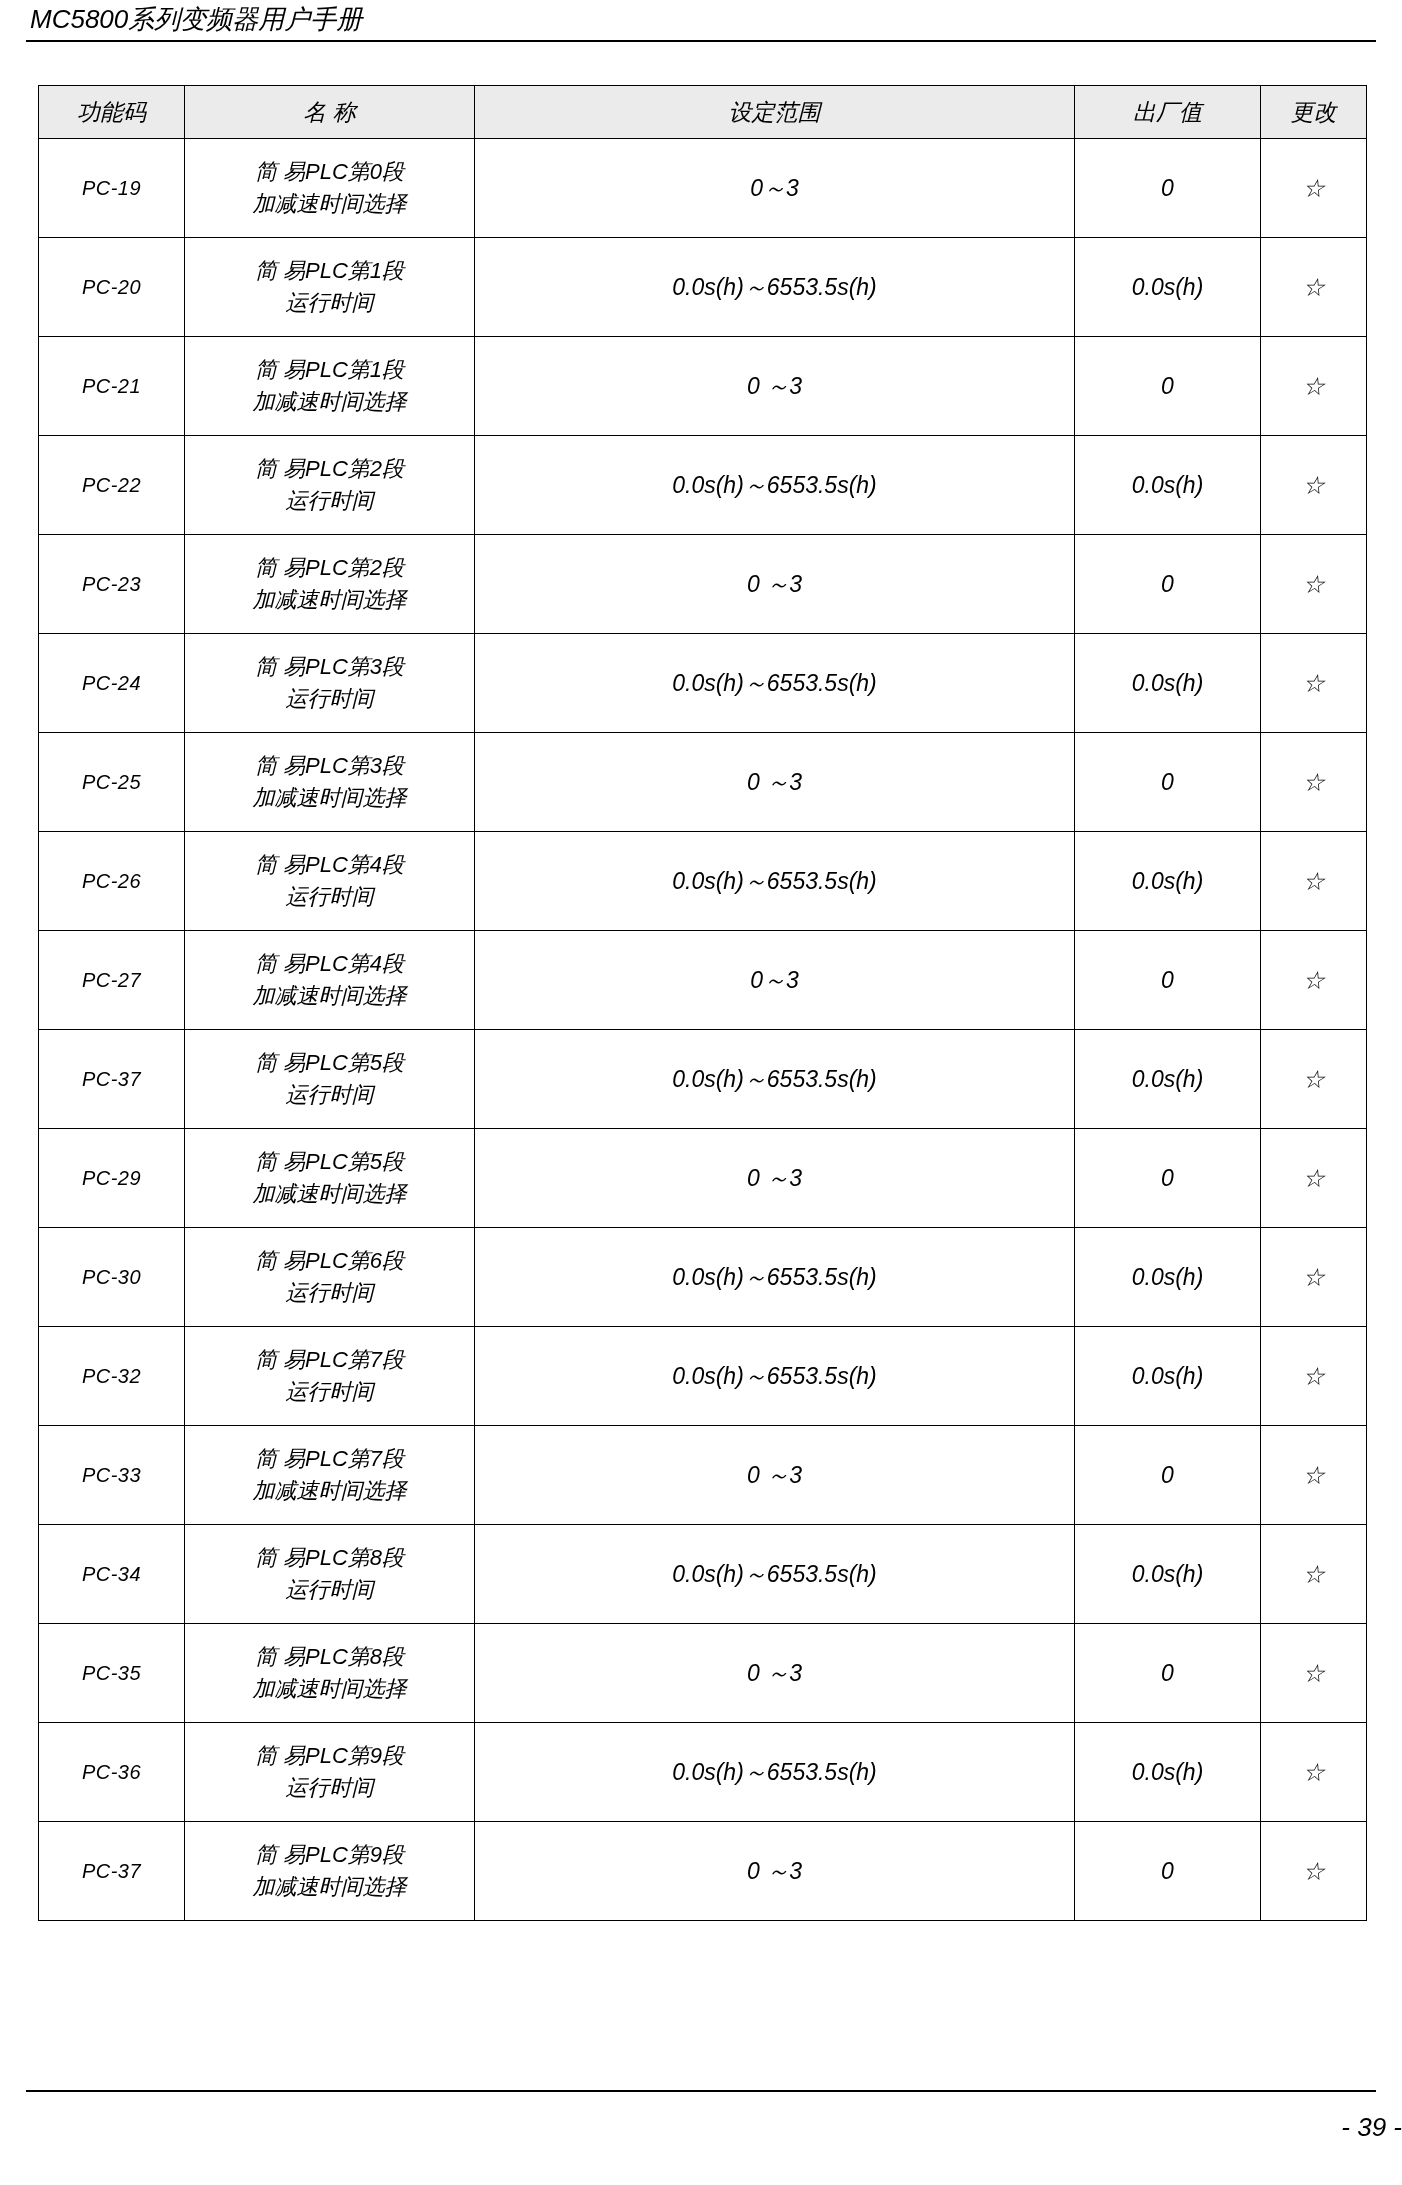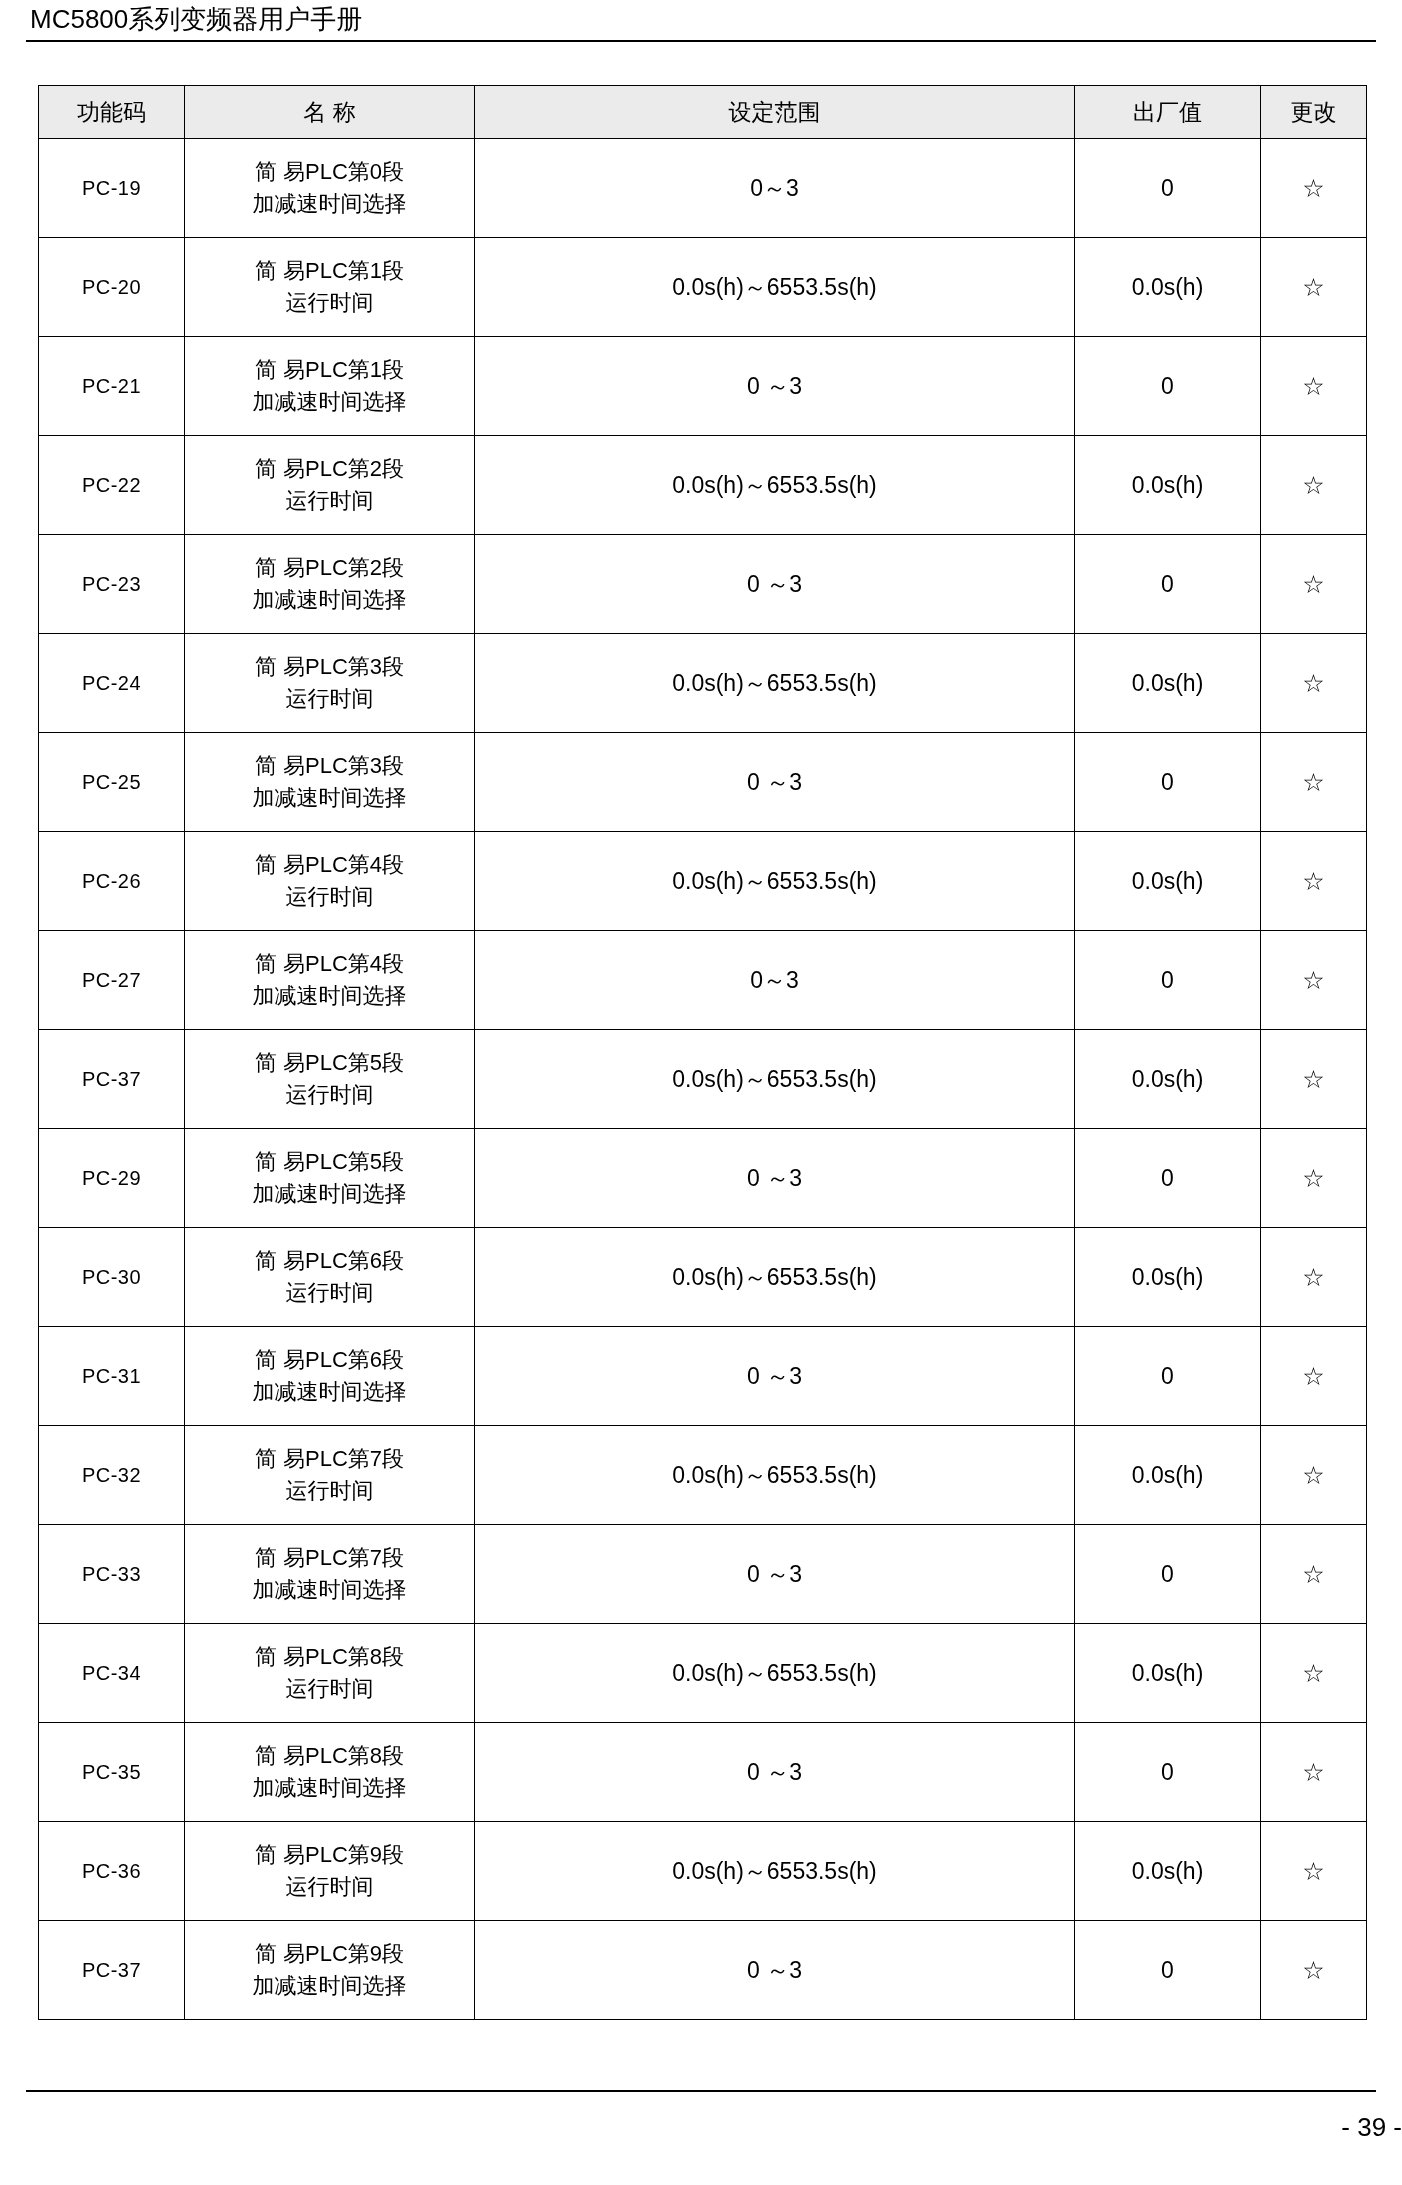--- a/index.html
+++ b/index.html
@@ -13,20 +13,21 @@
     font-family: "Liberation Sans", sans-serif;
     color: #000000;
     position: relative;
   }
   .page {
     width: 1402px;
     height: 2185px;
     box-sizing: border-box;
     padding: 16px;
     position: relative;
+    font-style: italic;
   }
   
   .header {
     position: absolute;
     top: 0px;
     left: 0px;
     width: 1402px;
     height: 46px;
   }
   .header-title {
@@ -267,30 +268,20 @@
             <td class="code">PC-30</td>
             <td class="name">
               <span class="l1">简 易PLC第6段</span>
               <span class="l2">运行时间</span>
             </td>
             <td class="range">0.0s(h)～6553.5s(h)</td>
             <td class="factory">0.0s(h)</td>
             <td class="modify">☆</td>
           </tr>
           <tr>
-            <td class="code">PC-31</td>
-            <td class="name">
-              <span class="l1">简 易PLC第6段</span>
-              <span class="l2">加减速时间选择</span>
-            </td>
-            <td class="range">0 ～3</td>
-            <td class="factory">0</td>
-            <td class="modify">☆</td>
-          </tr>
-          <tr>
             <td class="code">PC-32</td>
             <td class="name">
               <span class="l1">简 易PLC第7段</span>
               <span class="l2">运行时间</span>
             </td>
             <td class="range">0.0s(h)～6553.5s(h)</td>
             <td class="factory">0.0s(h)</td>
             <td class="modify">☆</td>
           </tr>
           <tr>

